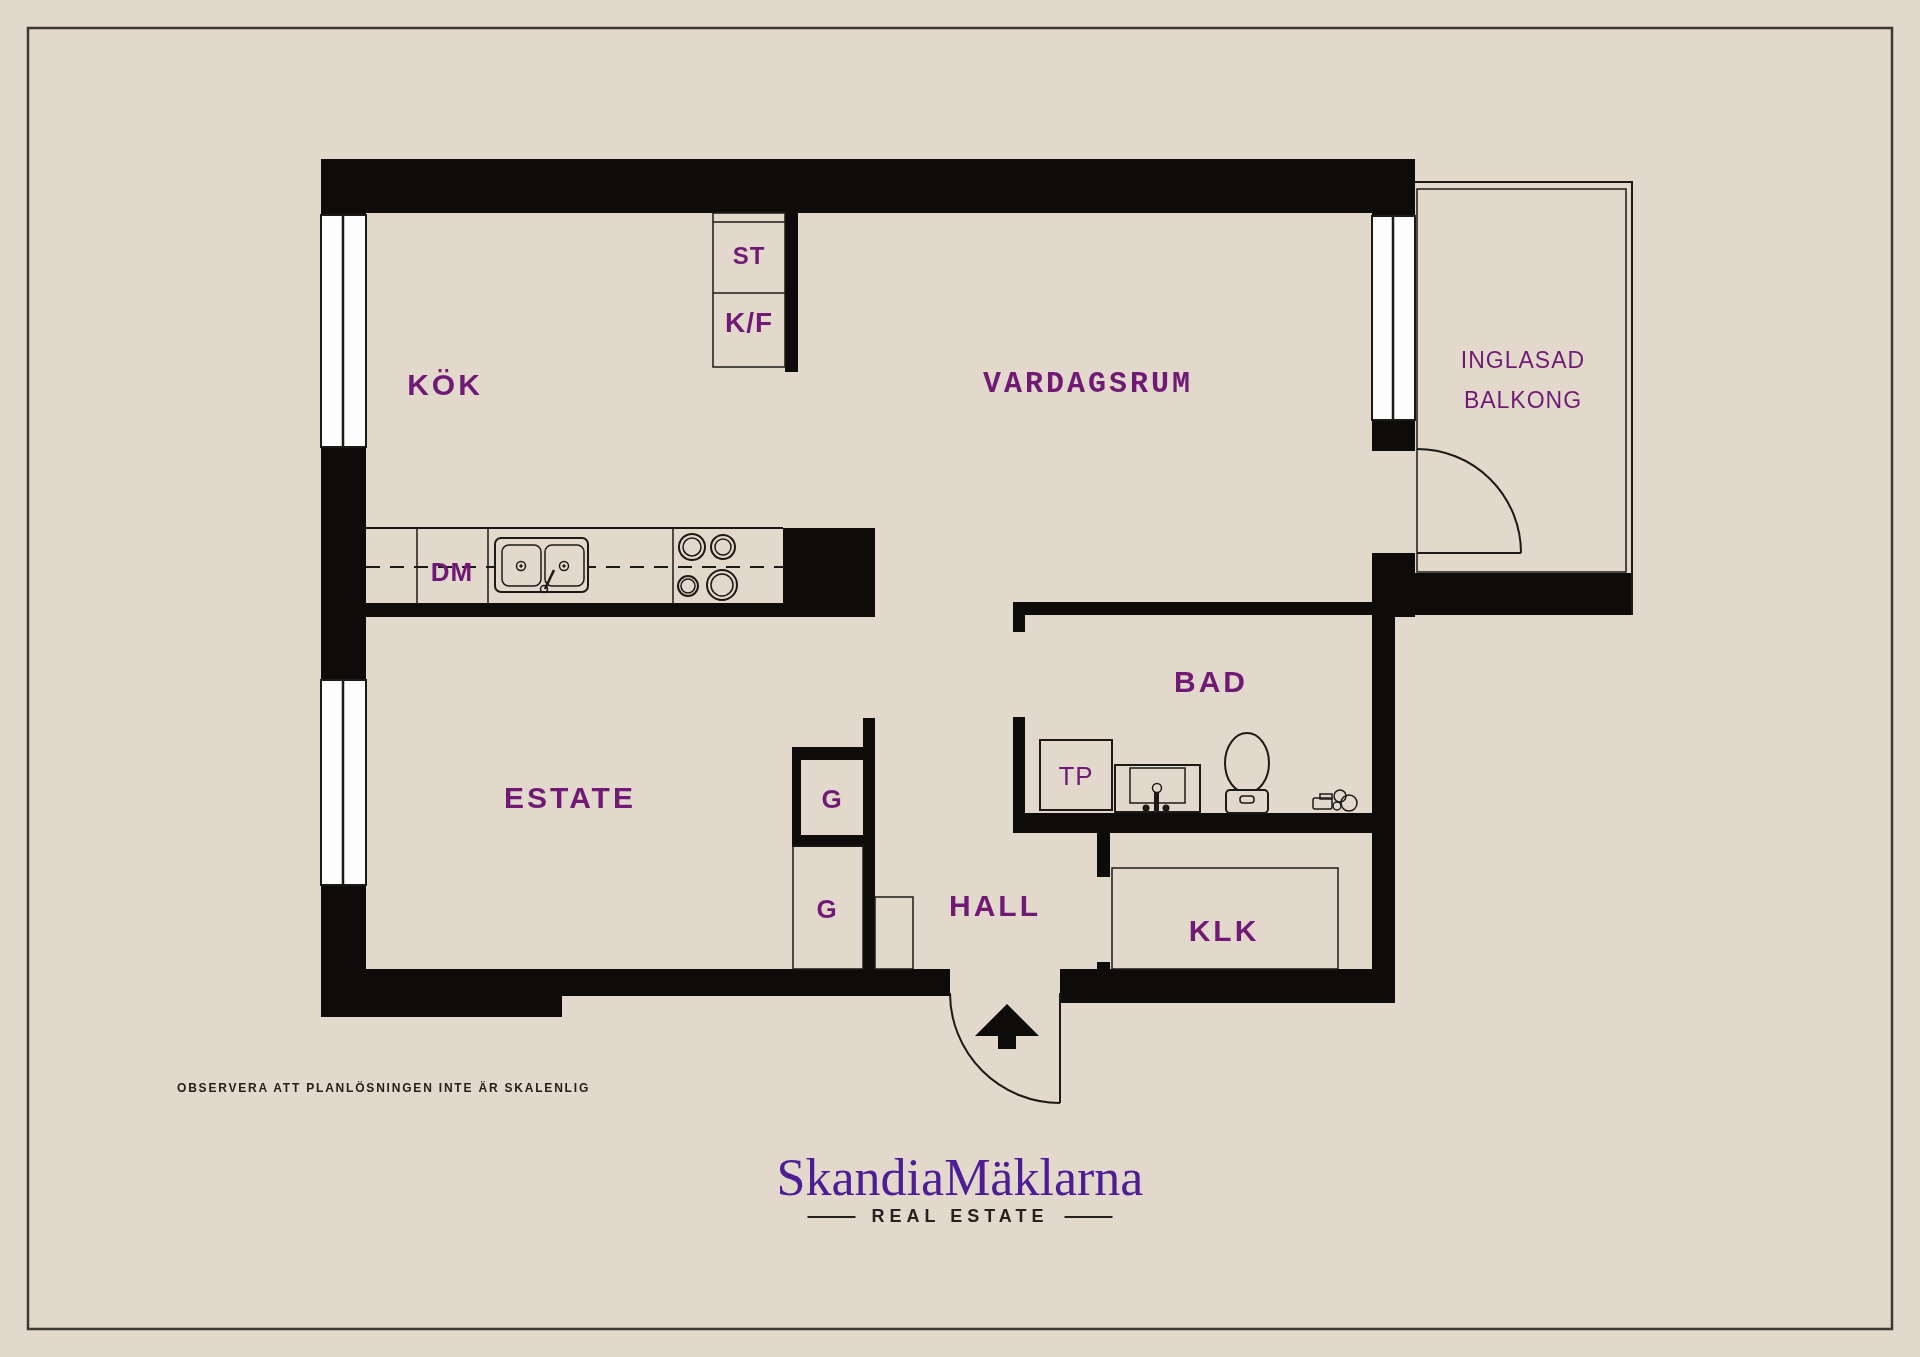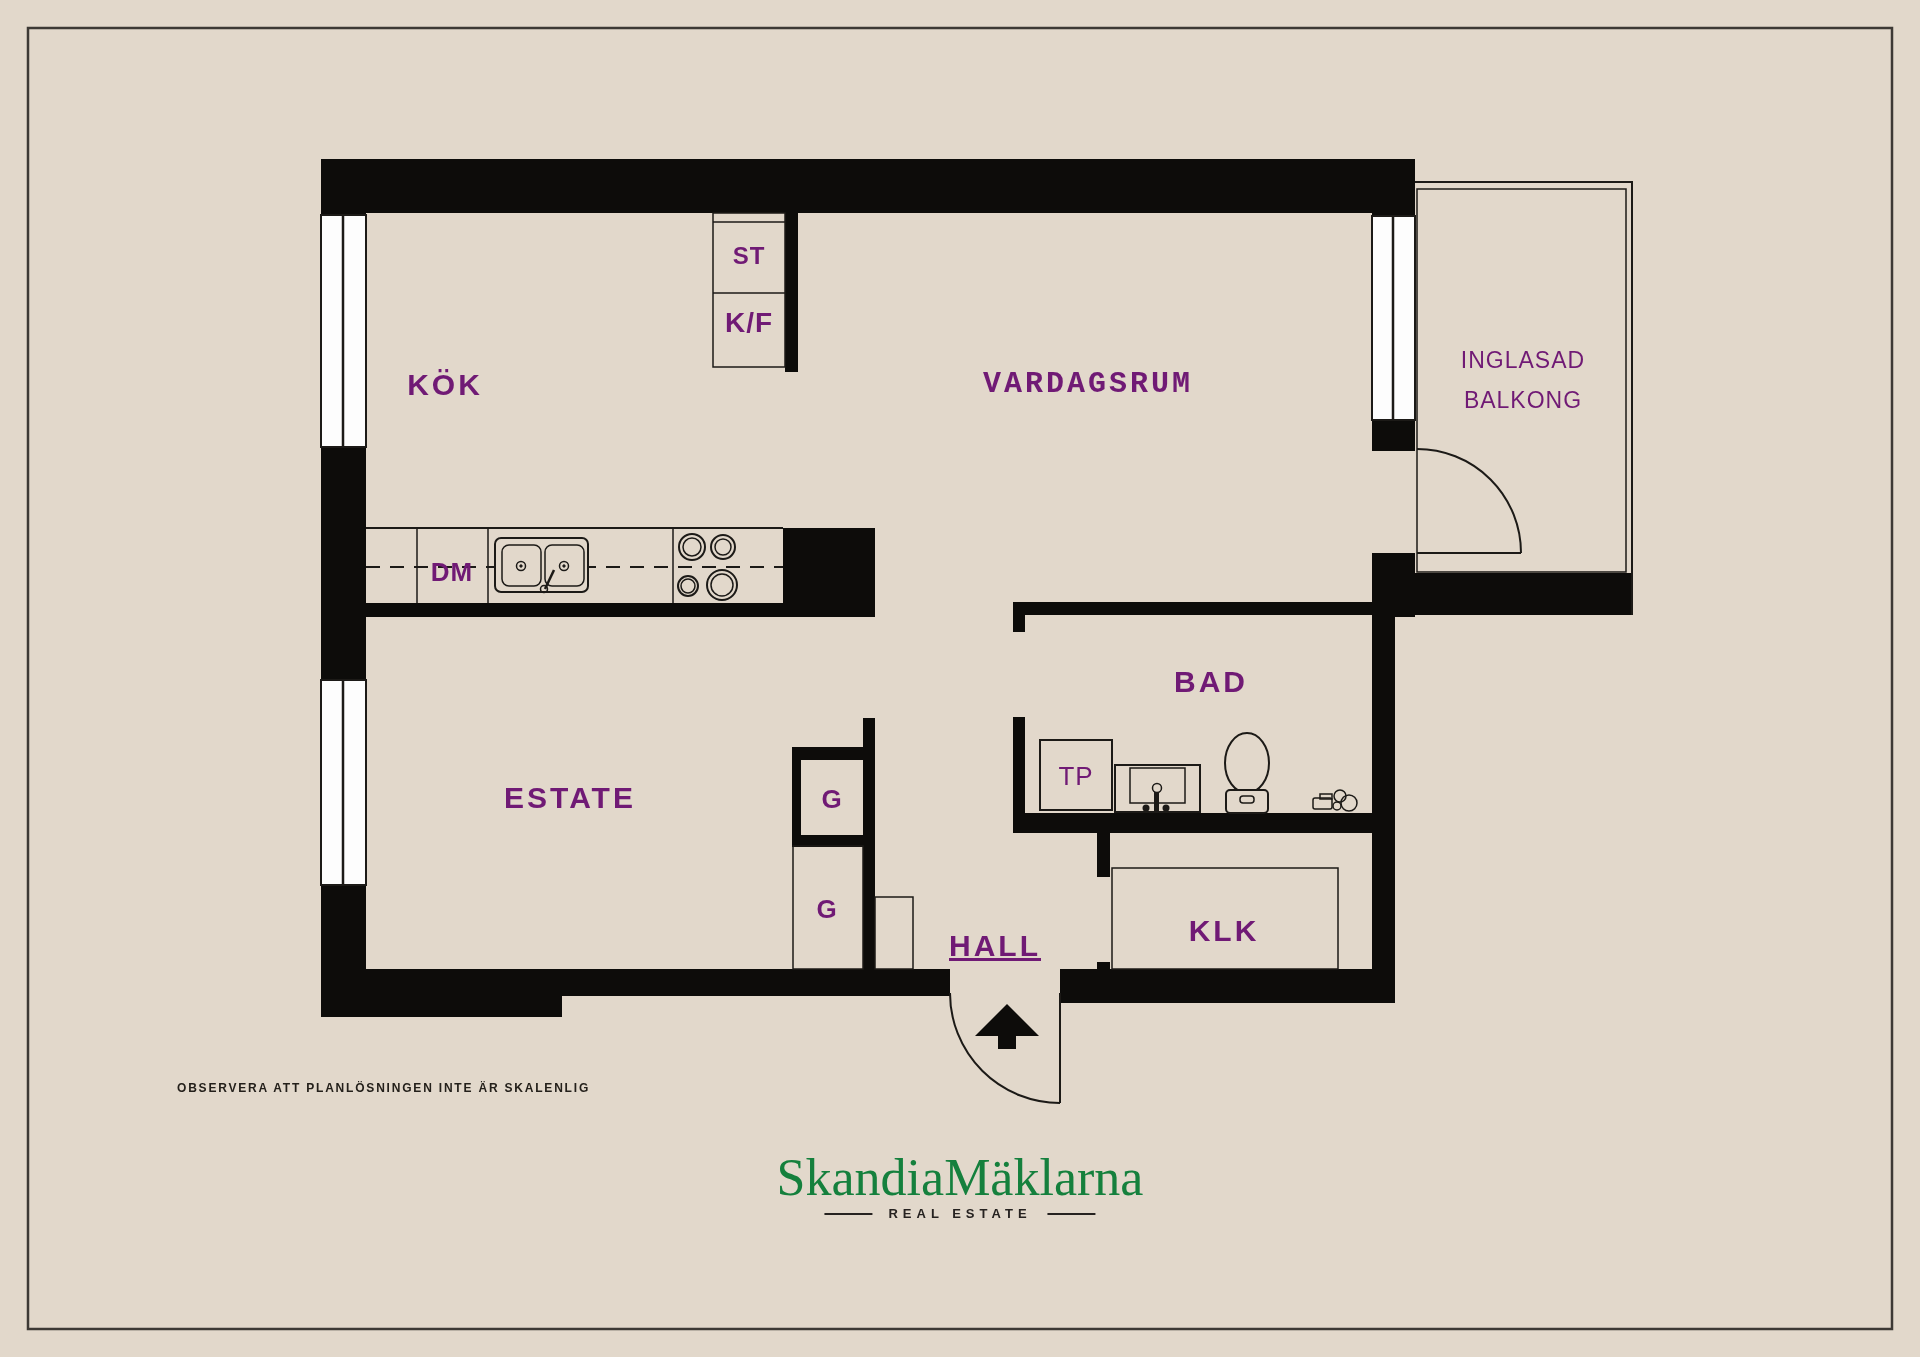--- a/index.html
+++ b/index.html
@@ -5,39 +5,39 @@
   html,body{margin:0;padding:0;background:#e2d8cb;}
   .stage{position:relative;width:1920px;height:1357px;background:#e2d8cb;overflow:hidden;
          font-family:"Liberation Sans",sans-serif;color:#1d1a16;}
   .plan-svg{position:absolute;left:0;top:0;}
   .lbl{position:absolute;transform:translate(-50%,-50%);white-space:nowrap;
        font-weight:bold;letter-spacing:3px;font-size:30px;color:#701a75;}
   .lbl-kok{left:445px;top:385px;}
   .lbl-vardagsrum{left:1088px;top:384px;font-family:Liberation Mono, monospace;}
   .lbl-sovrum{left:570px;top:798px;}
   .lbl-bad{left:1197px;top:682px;margin-left:14px;}
-  .lbl-hall{left:995px;top:946px;text-decoration:underline;}
+  .lbl-hall{left:995px;top:906px;}
   .lbl-klk{left:1224px;top:931px;}
   .lbl-sm{font-size:26px;letter-spacing:1px;}
   .lbl-g1{left:832px;top:799px;}
   .lbl-g2{left:827px;top:909px;}
   .lbl-dm{left:452px;top:572px;}
   .lbl-st{left:749px;top:256px;font-size:24px;}
   .lbl-kf{left:749px;top:323px;font-size:28px;}
   .lbl-tp{left:1076px;top:776px;font-weight:normal;font-size:26px;letter-spacing:1px;}
   .lbl-balcony{left:1523px;top:380px;font-weight:normal;font-size:23px;letter-spacing:1px;
                text-align:center;line-height:40px;}
   .note{position:absolute;left:177px;top:1081px;font-size:12px;font-weight:bold;
         letter-spacing:1.8px;color:#24201b;}
   .brand-name{position:absolute;left:960px;top:1148px;transform:translateX(-50%);
-        font-family:"Liberation Serif","DejaVu Serif",serif;font-size:52px;color:#15803d;text-align:right;}
+        font-family:"Liberation Serif","DejaVu Serif",serif;font-size:52px;color:#4c1d95;text-align:right;}
   .brand-tagline-row{position:absolute;left:960px;top:1206px;transform:translateX(-50%);
         display:flex;align-items:center;gap:16px;}
   .brand-dash{width:48px;height:2px;background:#262220;}
-  .brand-tagline{font-size:13px;font-weight:bold;letter-spacing:5px;color:#262220;}
+  .brand-tagline{font-size:18px;font-weight:bold;letter-spacing:5px;color:#262220;}
 </style>
 </head>
 <body>
 
 <div class="stage">
 
   <svg class="plan-svg" width="1920" height="1357" viewBox="0 0 1920 1357">
 
     <rect x="28" y="28" width="1864" height="1301" fill="none" stroke="#3d3935" stroke-width="2.5"></rect>
 

